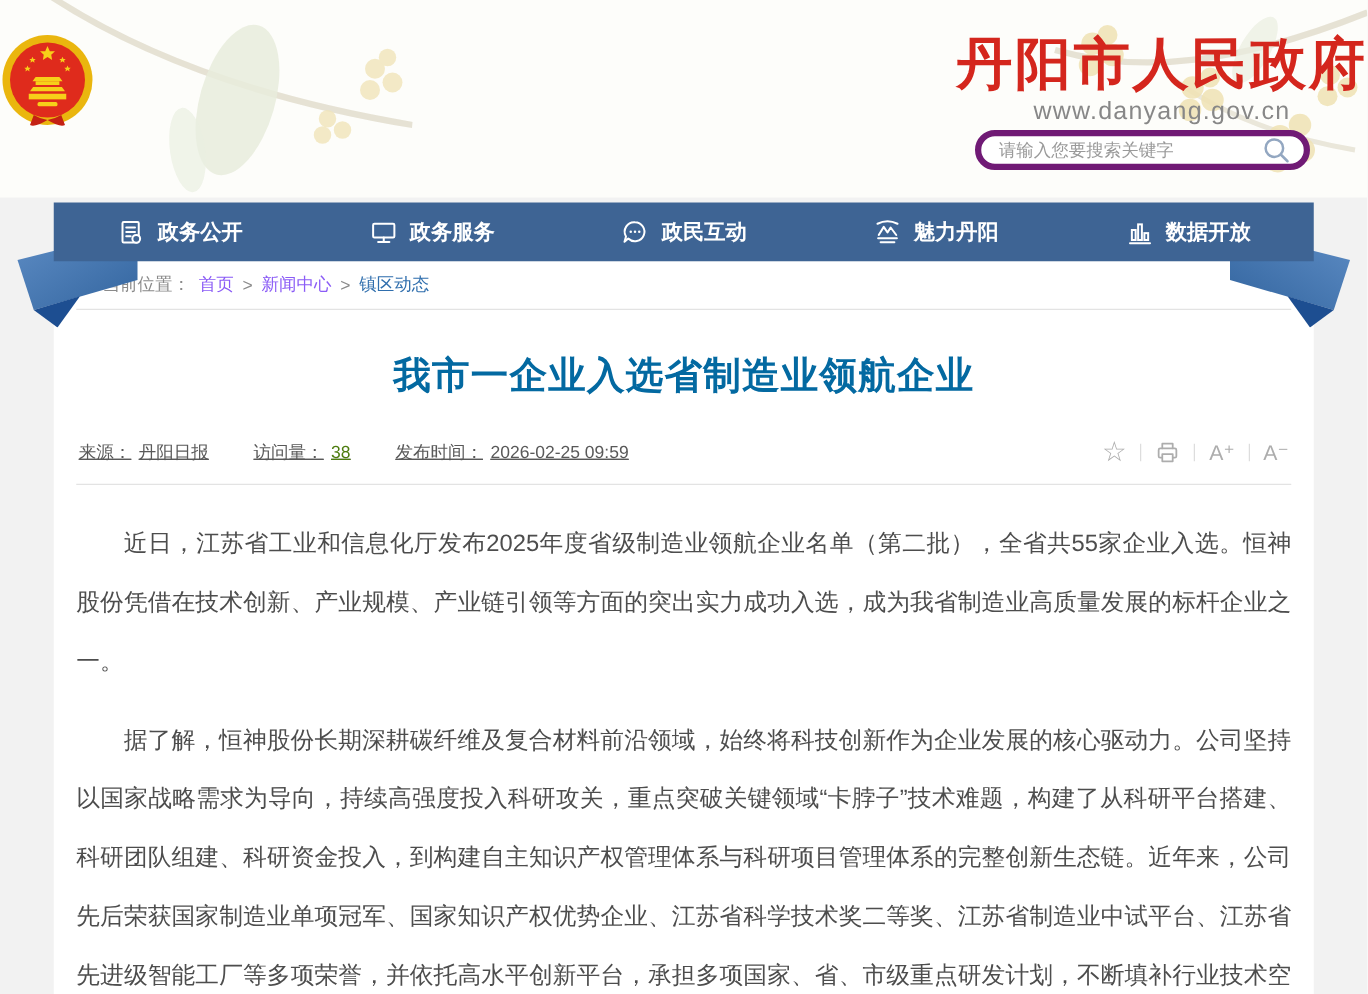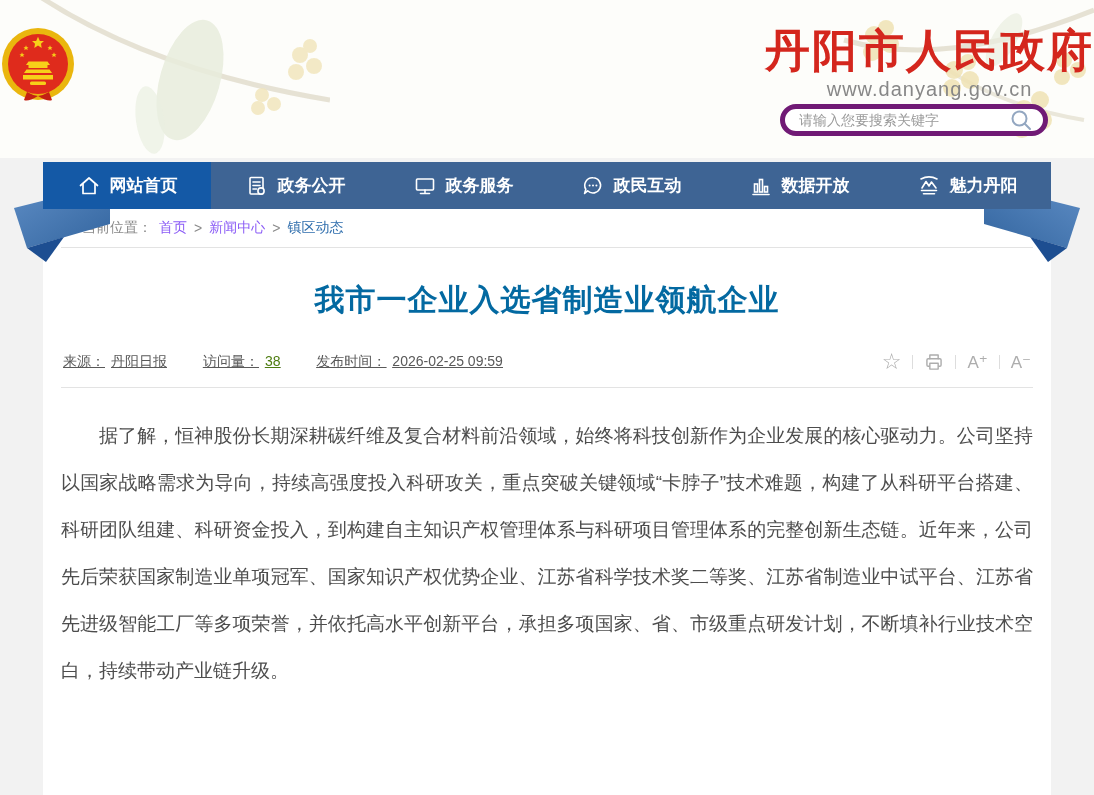--- a/index.html
+++ b/index.html
@@ -240,27 +240,20 @@
     </defs>
     <polygon points="2,30 98,6 98,46 15,70" fill="url(#rg1)"></polygon>
     <polygon points="15,70 52,59 34,84" fill="#1d4e91"></polygon>
   </svg>
   <svg class="ribbon right" width="100" height="84" viewBox="0 0 100 84">
     <polygon points="2,30 98,6 98,46 15,70" fill="url(#rg1)"></polygon>
     <polygon points="15,70 52,59 34,84" fill="#1d4e91"></polygon>
   </svg>
 
   <nav class="nav">
-    <div class="nav-item active">
-      <svg width="24" height="24" viewBox="0 0 24 24" fill="none" stroke="#fff" stroke-width="1.7" stroke-linecap="round" stroke-linejoin="round">
-        <path d="M3.5 11.5 L12 4 L20.5 11.5"></path>
-          <path d="M6 10.2 V19.5 H18 V10.2"></path>
-      </svg>
-      <span>网站首页</span>
-    </div>
     <div class="nav-item">
       <svg width="24" height="24" viewBox="0 0 24 24" fill="none" stroke="#fff" stroke-width="1.6" stroke-linecap="round">
         <rect x="5" y="3.5" width="13" height="16.5" rx="1"></rect>
         <line x1="8" y1="8" x2="15" y2="8"></line>
           <line x1="8" y1="11.5" x2="15" y2="11.5"></line>
           <line x1="8" y1="15" x2="11.5" y2="15"></line>
         <circle cx="16" cy="17" r="3.1" fill="#3e6494"></circle>
       </svg>
       <span>政务公开</span>
     </div>
@@ -275,36 +268,36 @@
     <div class="nav-item">
       <svg width="24" height="24" viewBox="0 0 24 24" fill="none" stroke="#fff" stroke-width="1.6" stroke-linecap="round" stroke-linejoin="round">
         <path d="M12 3.8 a7.6 7.6 0 1 1 -5.4 13 L3.6 19.4 l1.2 -4.2 A7.6 7.6 0 0 1 12 3.8z"></path>
         <circle cx="8.6" cy="11.4" r="1" fill="#fff" stroke="none"></circle>
         <circle cx="12" cy="11.4" r="1" fill="#fff" stroke="none"></circle>
         <circle cx="15.4" cy="11.4" r="1" fill="#fff" stroke="none"></circle>
       </svg>
       <span>政民互动</span>
     </div>
     <div class="nav-item">
+      <svg width="24" height="24" viewBox="0 0 24 24" fill="none" stroke="#fff" stroke-width="1.6" stroke-linecap="round" stroke-linejoin="round">
+        <path d="M4 5 c5 -2.6 11 -2.6 16 0"></path>
+        <path d="M5 14 l4 -6.5 3 4.5 2.5 -4 4.5 6"></path>
+        <line x1="4.5" y1="16.5" x2="19.5" y2="16.5"></line>
+        <line x1="6.5" y1="19.8" x2="17.5" y2="19.8"></line>
+      </svg>
+      <span>魅力丹阳</span>
+    </div>
+    <div class="nav-item">
       <svg width="24" height="24" viewBox="0 0 24 24" fill="none" stroke="#fff" stroke-width="1.6" stroke-linecap="round">
         <rect x="5.5" y="10" width="3" height="8"></rect>
           <rect x="10.5" y="5.5" width="3" height="12.5"></rect>
           <rect x="15.5" y="12.5" width="3" height="5.5"></rect>
         <line x1="4" y1="20.5" x2="20" y2="20.5"></line>
       </svg>
       <span>数据开放</span>
-    </div>
-    <div class="nav-item">
-      <svg width="24" height="24" viewBox="0 0 24 24" fill="none" stroke="#fff" stroke-width="1.6" stroke-linecap="round" stroke-linejoin="round">
-        <path d="M4 5 c5 -2.6 11 -2.6 16 0"></path>
-        <path d="M5 14 l4 -6.5 3 4.5 2.5 -4 4.5 6"></path>
-        <line x1="4.5" y1="16.5" x2="19.5" y2="16.5"></line>
-        <line x1="6.5" y1="19.8" x2="17.5" y2="19.8"></line>
-      </svg>
-      <span>魅力丹阳</span>
     </div>
   </nav>
 </div>
 
 <div class="main">
 
   <div class="breadcrumb">
     <svg width="14" height="14" viewBox="0 0 24 24">
       <path d="M12 2.5 L22 11 h-3 v10 h-5.5 v-6.5 h-3 V21 H5 V11 H2 Z" fill="#1e4f8f"></path>
     </svg>
@@ -340,17 +333,18 @@
         </button>
         <span class="sep"></span>
         <button class="tool">A⁺</button>
         <span class="sep"></span>
         <button class="tool">A⁻</button>
       </div>
     </div>
     <div class="divider" style="margin:0;"></div>
 
     <div class="article-body">
+      <p>近日，江苏省工业和信息化厅发布2025年度省级制造业领航企业名单（第二批），全省共55家企业入选。恒神股份凭借在技术创新、产业规模、产业链引领等方面的突出实力成功入选，成为我省制造业高质量发展的标杆企业之一。</p>
       <p>据了解，恒神股份长期深耕碳纤维及复合材料前沿领域，始终将科技创新作为企业发展的核心驱动力。公司坚持以国家战略需求为导向，持续高强度投入科研攻关，重点突破关键领域“卡脖子”技术难题，构建了从科研平台搭建、科研团队组建、科研资金投入，到构建自主知识产权管理体系与科研项目管理体系的完整创新生态链。近年来，公司先后荣获国家制造业单项冠军、国家知识产权优势企业、江苏省科学技术奖二等奖、江苏省制造业中试平台、江苏省先进级智能工厂等多项荣誉，并依托高水平创新平台，承担多项国家、省、市级重点研发计划，不断填补行业技术空白，持续带动产业链升级。</p>
 
     </div>
   </div>
 </div>
 
 </body></html>

